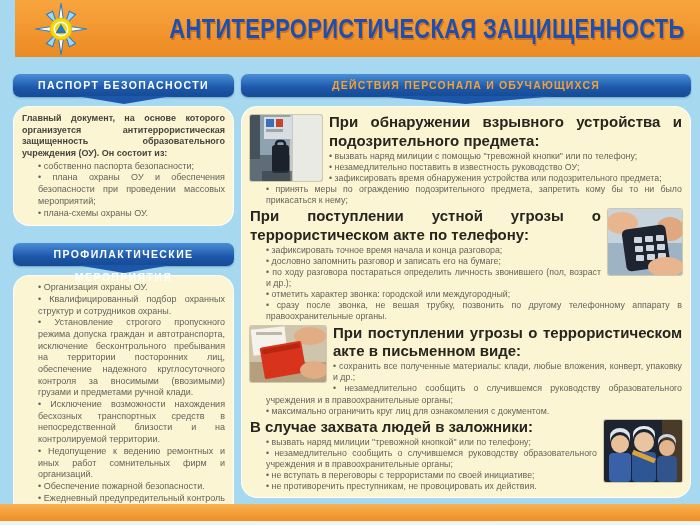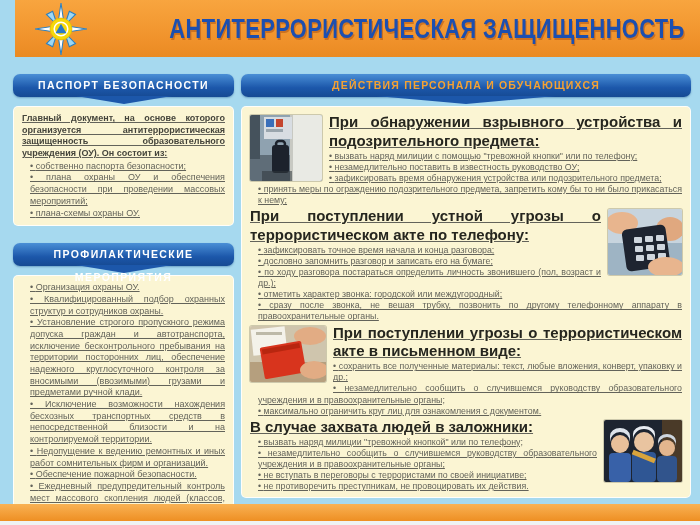--- a/index.html
+++ b/index.html
@@ -19,27 +19,27 @@
   .col-right{left:241px;right:9px;bottom:28px;}
   .banner{position:relative;height:23px;border-radius:7px;margin-top:17px;
     background:linear-gradient(#4a8fd6,#1c57aa 60%,#164a93);
     color:#fff;font-weight:bold;font-size:10.5px;letter-spacing:1.4px;
     text-align:center;line-height:23px;box-shadow:0 1px 2px rgba(0,60,120,.35);}
   .banner .notch{position:absolute;left:50%;bottom:-7px;transform:translateX(-50%);
     width:0;height:0;border-left:48px solid transparent;border-right:48px solid transparent;
     border-top:8px solid #1c57aa;}
   .banner.wide .notch{border-left-width:90px;border-right-width:90px;}
   .banner.orange-text{color:#f5a233;letter-spacing:1.2px;text-align:center;}
-  .box{background:#fbf5d3;border:1px solid rgba(255,255,255,.85);border-radius:5px;
+  .box{background:#fbf5d3;border:1px solid rgba(255,255,255,.85);border-radius:16px;
     margin-top:9px;padding:6px 8px;color:#63635a;font-size:9px;line-height:1.3;
-    text-align:justify;text-decoration:underline;}
+    text-align:justify;}
   .grow{flex:1 1 auto;}
   .lead{font-weight:bold;color:#45453c;margin:0 0 1px 0;}
   ul.blist{list-style:none;margin:0;padding:0;}
-  ul.blist li{position:relative;padding-left:8px;}
+  ul.blist li{position:relative;padding-left:16px;}
   ul.blist li::before{content:"• ";color:#63635a;}
   
   .actions{font-size:8.8px;line-height:1.26;padding:5px 8px;}
   .actions h3{margin:1px 0 0 0;font-size:15px;color:#26261f;}
   .block{overflow:visible;}
   .photo{border-radius:2px;box-shadow:0 0 0 1px rgba(120,120,100,.35);}
   .ph-left{float:left;margin:2px 7px 3px 0;}
   .ph-right{float:right;margin:2px 0 3px 7px;}
   .clear{clear:both;}
   
@@ -195,21 +195,21 @@
           <rect x="2" y="2" width="34" height="26" transform="rotate(-6 19 15)" fill="#f4f2ea"></rect>
           <rect x="6" y="6" width="26" height="3" fill="#bdb9a8"></rect>
           <ellipse cx="60" cy="10" rx="16" ry="9" fill="#e2ac84"></ellipse>
           <rect x="12" y="18" width="42" height="32" rx="2" transform="rotate(-10 33 34)" fill="#d8341d"></rect>
           <rect x="14" y="20" width="38" height="5" transform="rotate(-10 33 34)" fill="#b8260f"></rect>
           <ellipse cx="64" cy="44" rx="14" ry="9" fill="#e2ac84"></ellipse>
         </svg>
         <h3>При поступлении угрозы о террористическом акте в письменном виде:</h3>
         <ul class="blist">
 
-        <li>сохранить все полученные материалы: текст, любые вложения, конверт, упаковку и др.;</li>
+        <li>сохранить все полученные материалы: клади, любые вложения, конверт, упаковку и др.;</li>
             <li>незамедлительно сообщить о случившемся руководству образовательного учреждения и в правоохранительные органы;</li>
             <li>максимально ограничить круг лиц для ознакомления с документом.</li>
           </ul>
         <div class="clear"></div>
       </div>
 
       <div class="block">
         <svg class="photo ph-right" width="78" height="62" viewBox="0 0 78 62">
           <rect width="78" height="62" fill="#1d2430"></rect>
           <rect x="58" y="0" width="20" height="62" fill="#4a3a28"></rect>

